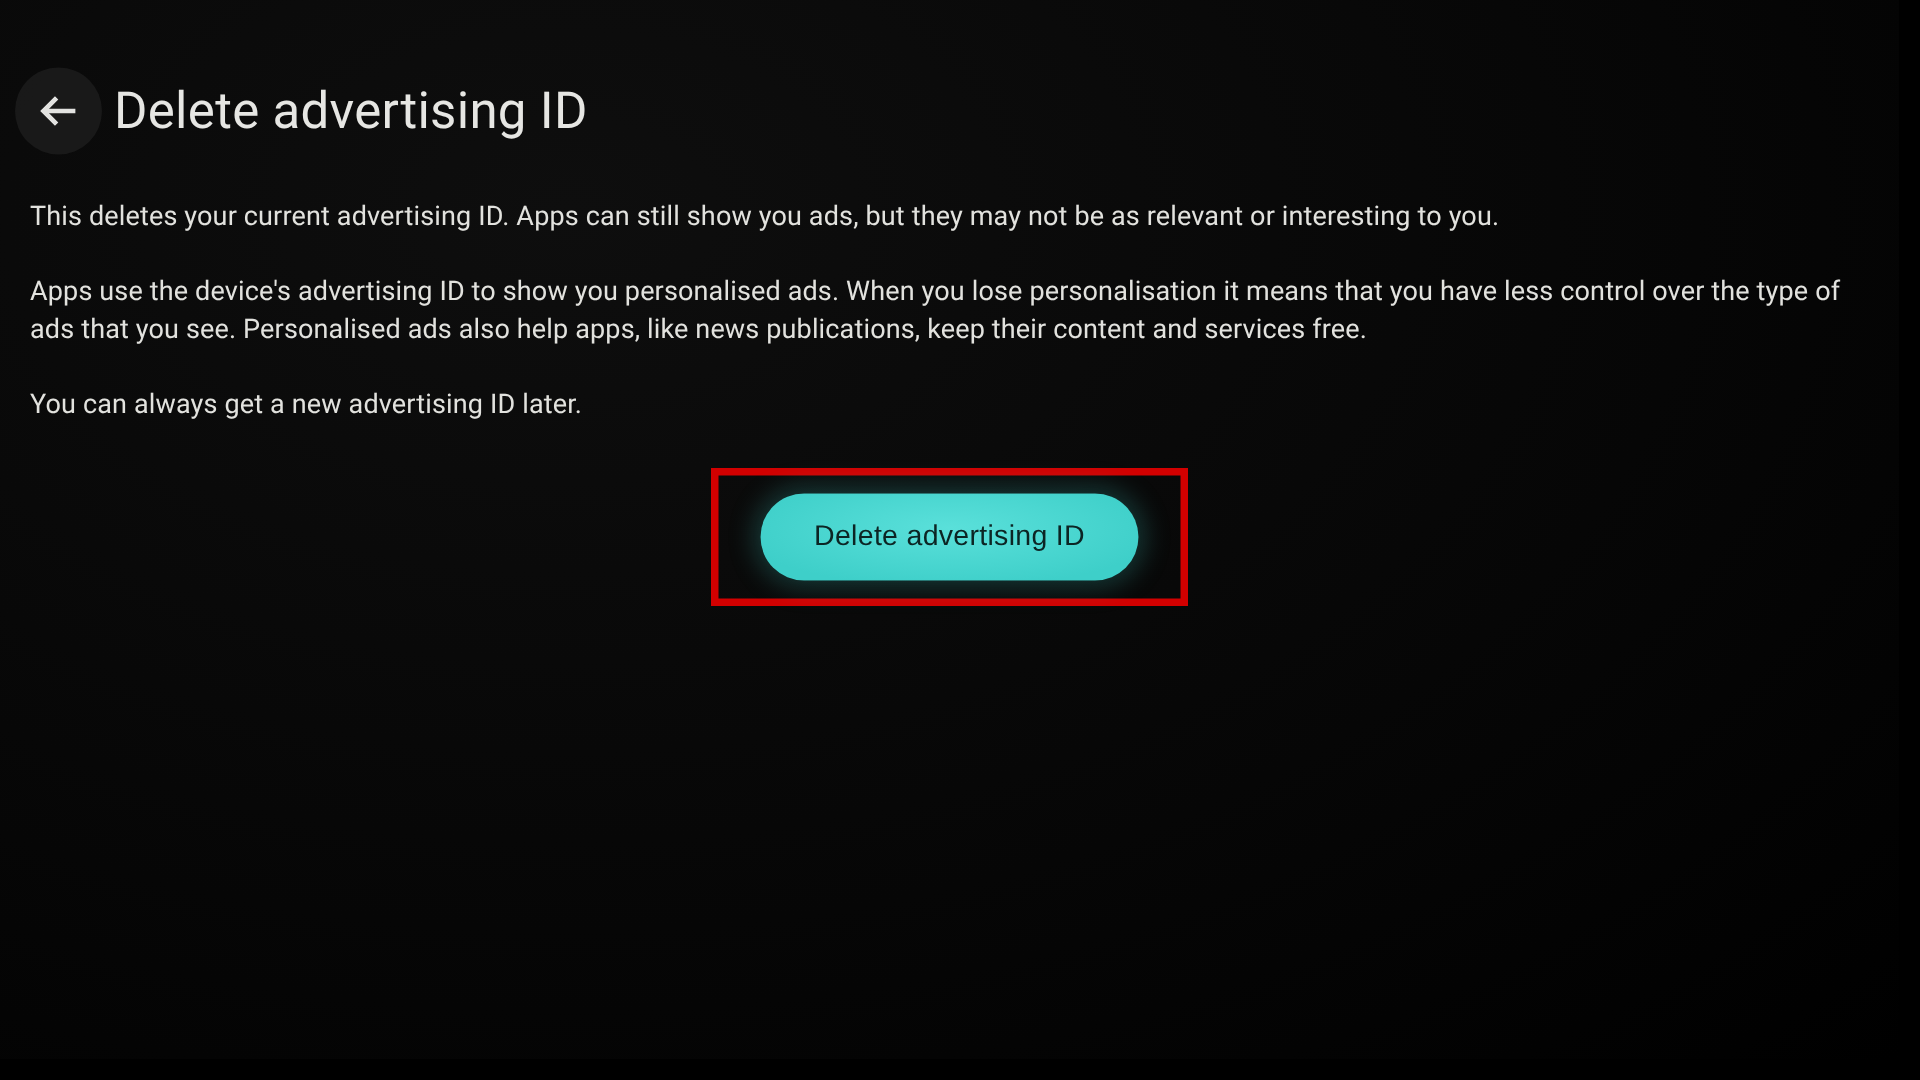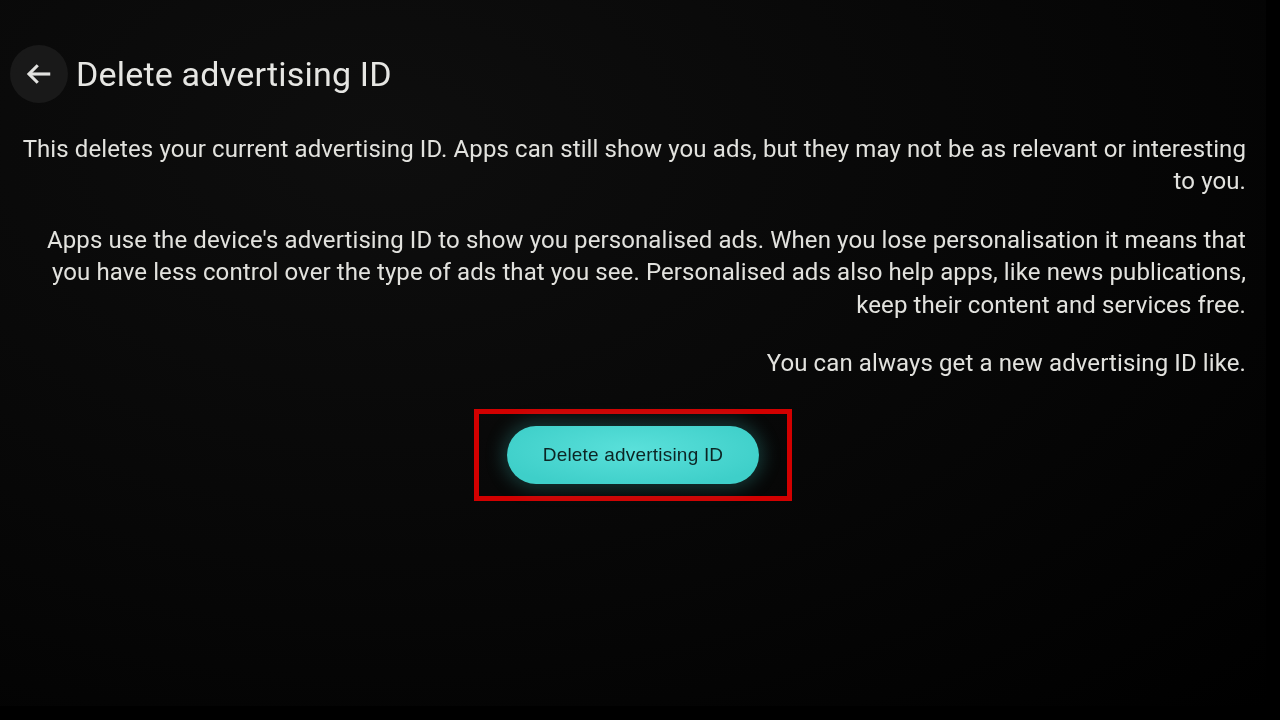--- a/index.html
+++ b/index.html
@@ -50,26 +50,25 @@
       color: #e6e6e3;
       font-size: 34px;
       font-weight: 400;
       letter-spacing: 0.2px;
     }
     .content {
       padding: 0 20px;
     }
     .para {
       color: #e2e2de;
-      font-size: 24px;
+      font-size: 18px;
       line-height: 1.35;
       margin-bottom: 26px;
       font-weight: 400;
       letter-spacing: 0.1px;
-      text-align: right;
     }
     .action-wrap {
       display: flex;
       justify-content: center;
       margin-top: 30px;
     }
     .annotation-box {
       border: 5px solid #d20000;
       padding: 12px 28px;
       display: inline-flex;
@@ -98,21 +97,21 @@
         <line x1="21" y1="12" x2="4" y2="12"></line>
         <polyline points="11 5 4 12 11 19"></polyline>
       </svg>
     </div>
     <h1 class="title">Delete advertising ID</h1>
   </div>
 
   <div class="content">
     <p class="para">This deletes your current advertising ID. Apps can still show you ads, but they may not be as relevant or interesting to you.</p>
     <p class="para">Apps use the device's advertising ID to show you personalised ads. When you lose personalisation it means that you have less control over the type of ads that you see. Personalised ads also help apps, like news publications, keep their content and services free.</p>
-    <p class="para">You can always get a new advertising ID like.</p>
+    <p class="para">You can always get a new advertising ID later.</p>
 
     <div class="action-wrap">
       <div class="annotation-box">
         <button class="primary-btn">Delete advertising ID</button>
       </div>
     </div>
   </div>
 
 </div>
 

